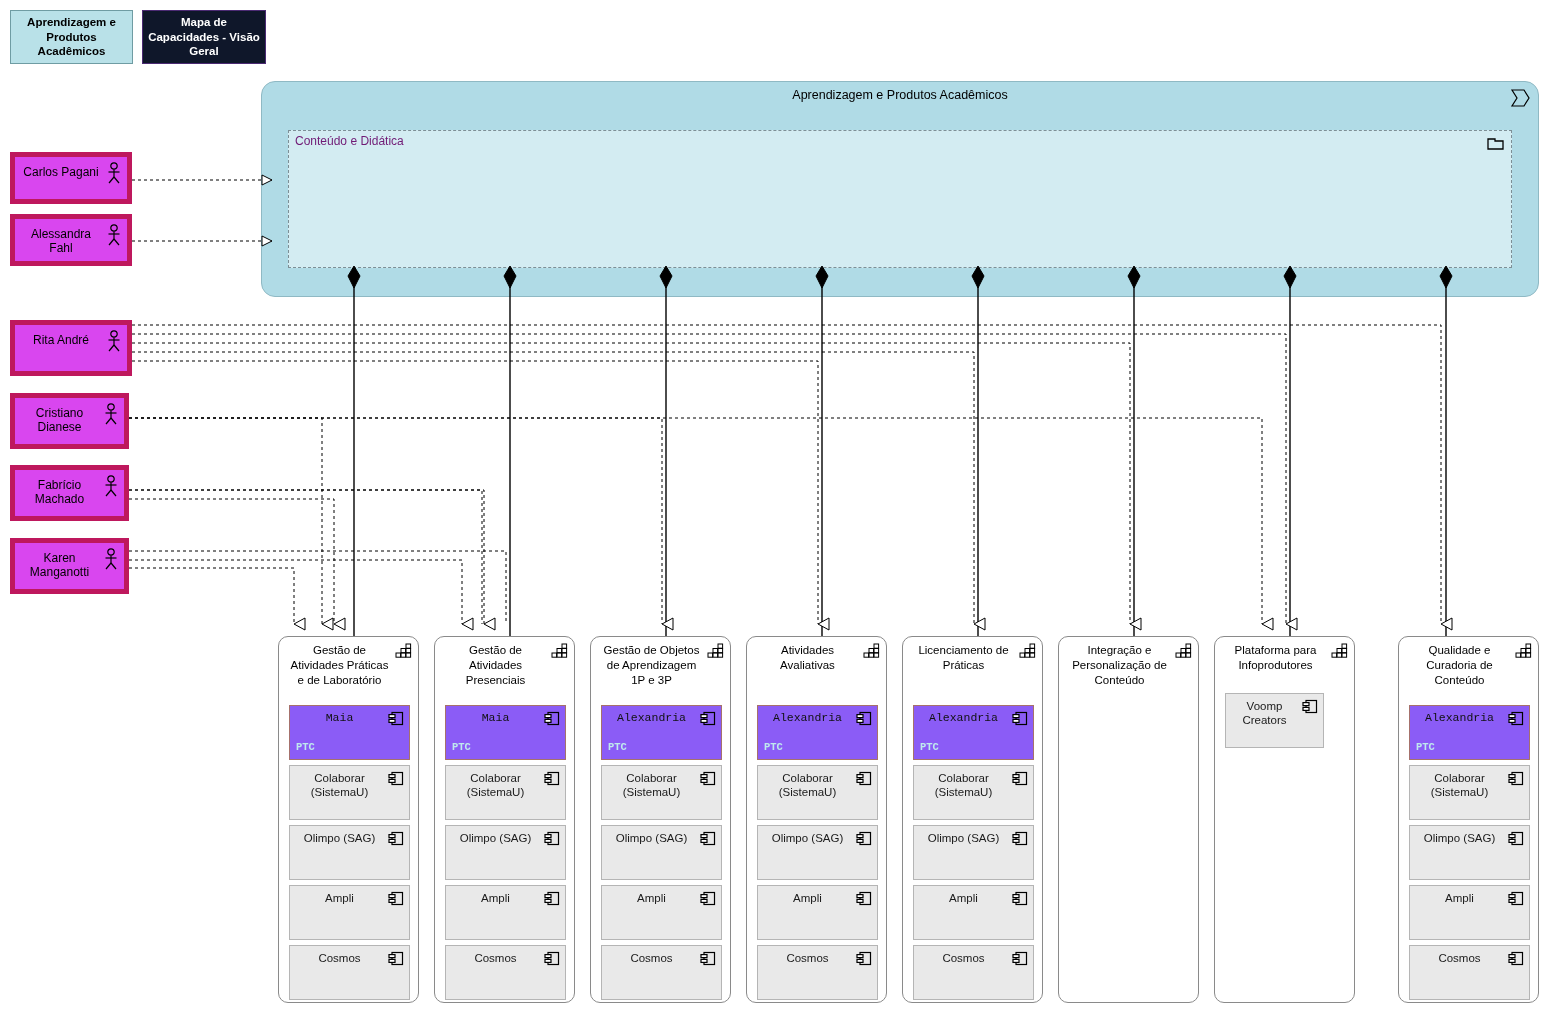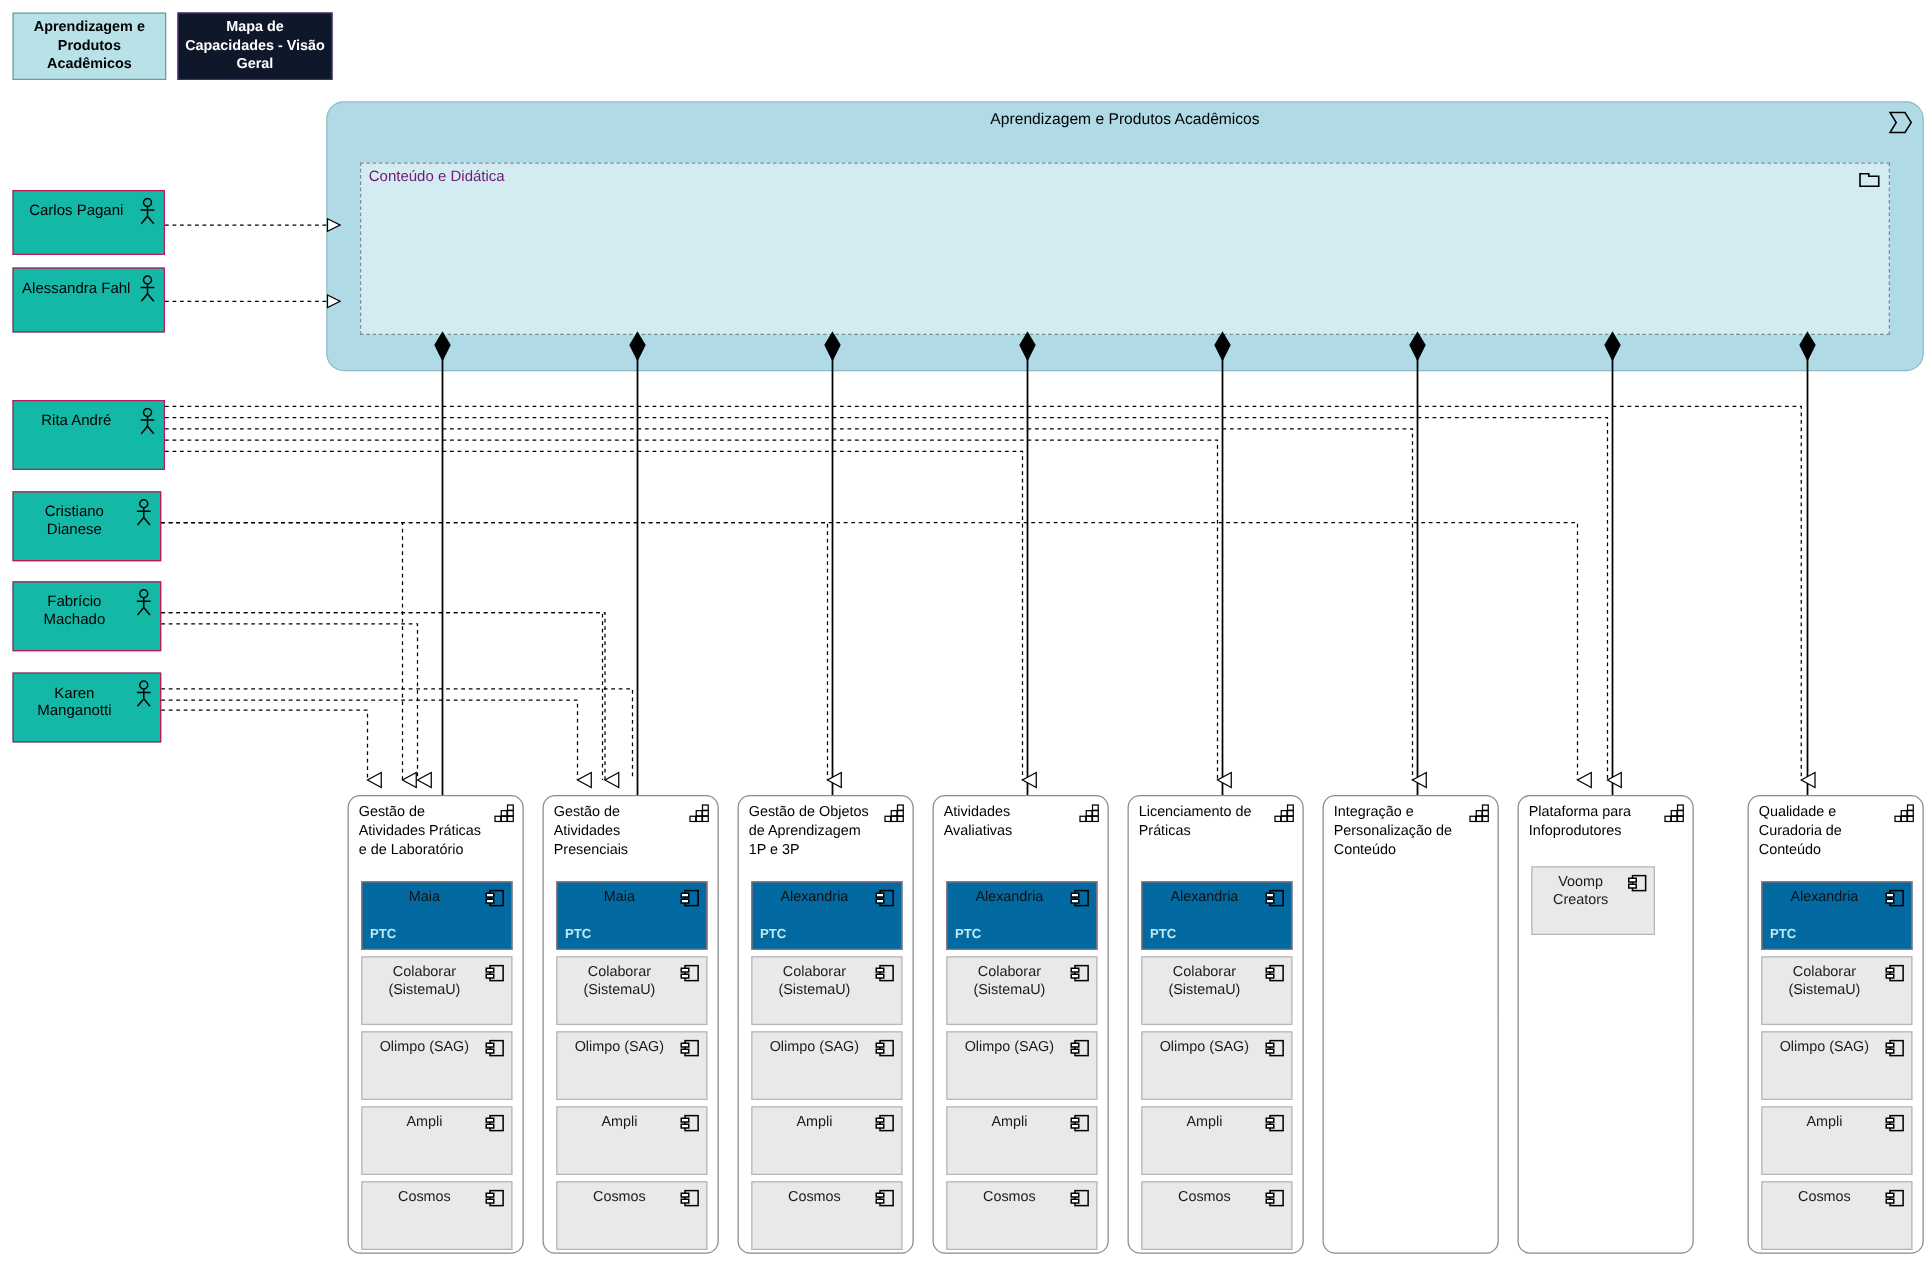--- a/index.html
+++ b/index.html
@@ -79,22 +79,22 @@
   .group-folder {
     position: absolute;
     right: 6px; top: 4px;
     width: 18px; height: 16px;
   }
 
   
   .actor {
     position: absolute;
     box-sizing: border-box;
-    background: #14b8a6;
-    border: 1px solid #be185d;
+    background: #d946ef;
+    border: 5px solid #be185d;
   }
   .actor-label {
     position: absolute;
     left: 6px; right: 26px; top: 8px;
     text-align: center;
     font-size: 12px;
     line-height: 1.2;
     color: #000000;
   }
   .actor-icon {
@@ -109,43 +109,44 @@
     box-sizing: border-box;
     background: #ffffff;
     border: 1px solid #8a8a8a;
     border-radius: 10px;
     top: 636px;
     height: 367px;
   }
   .cap-title {
     position: absolute;
     left: 8px; right: 26px; top: 6px;
-    text-align: left;
+    text-align: center;
     font-size: 11.5px;
     line-height: 1.3;
     color: #000000;
   }
   .cap-icon {
     position: absolute;
     right: 6px; top: 6px;
     width: 17px; height: 15px;
   }
 
   
   .app {
     position: absolute;
     box-sizing: border-box;
     left: 10px;
     height: 55px;
     background: #e9e9e9;
     border: 1px solid #b5b5b5;
   }
   .app.primary {
-    background: #0369a1;
+    background: #8b5cf6;
     border: 1px solid #a6716c;
+    font-family: Liberation Mono, monospace;
   }
   .app-label {
     position: absolute;
     left: 4px; right: 24px; top: 5px;
     text-align: center;
     font-size: 11.5px;
     line-height: 1.25;
     color: #1a1a1a;
   }
   .app.primary .app-label { color: #111111; }

